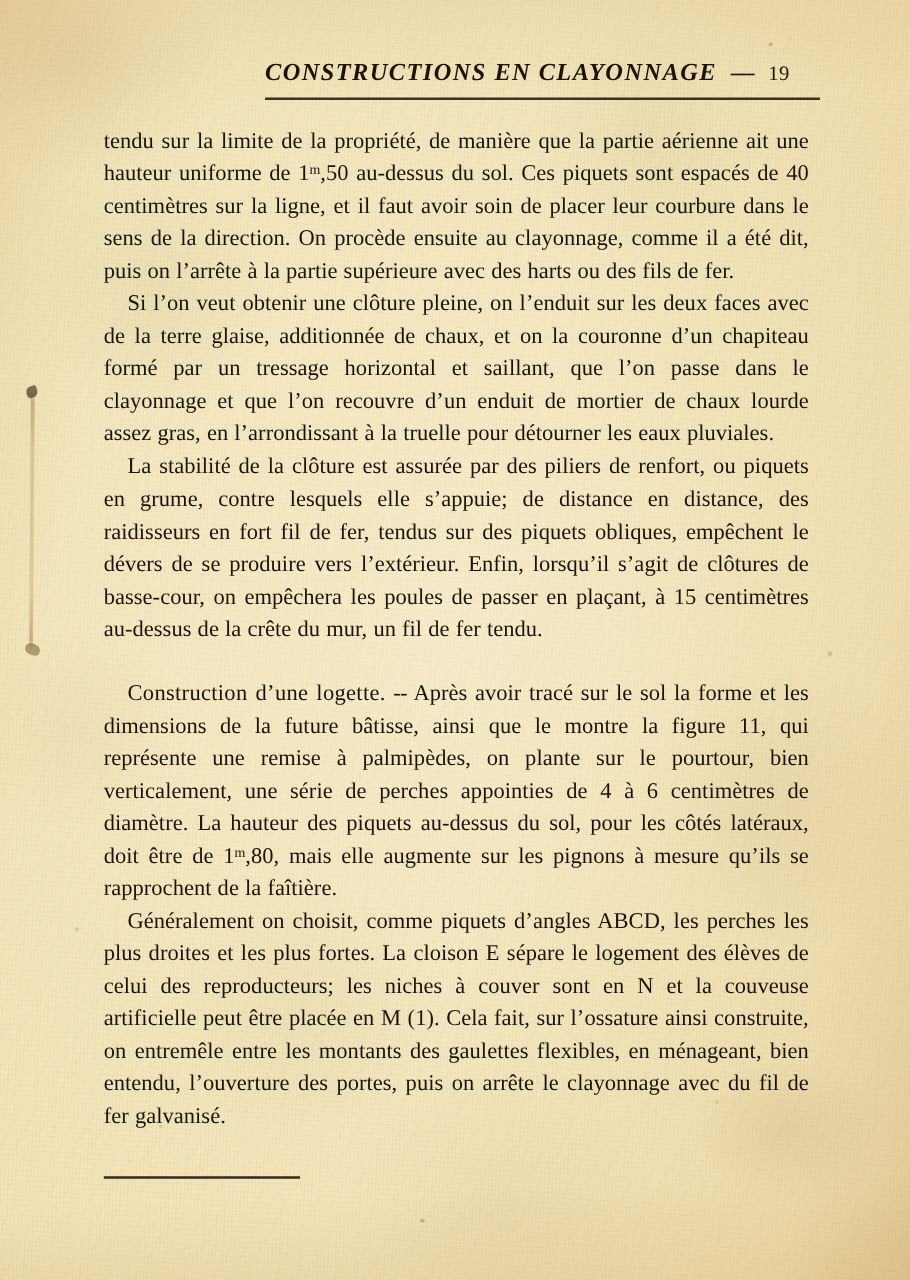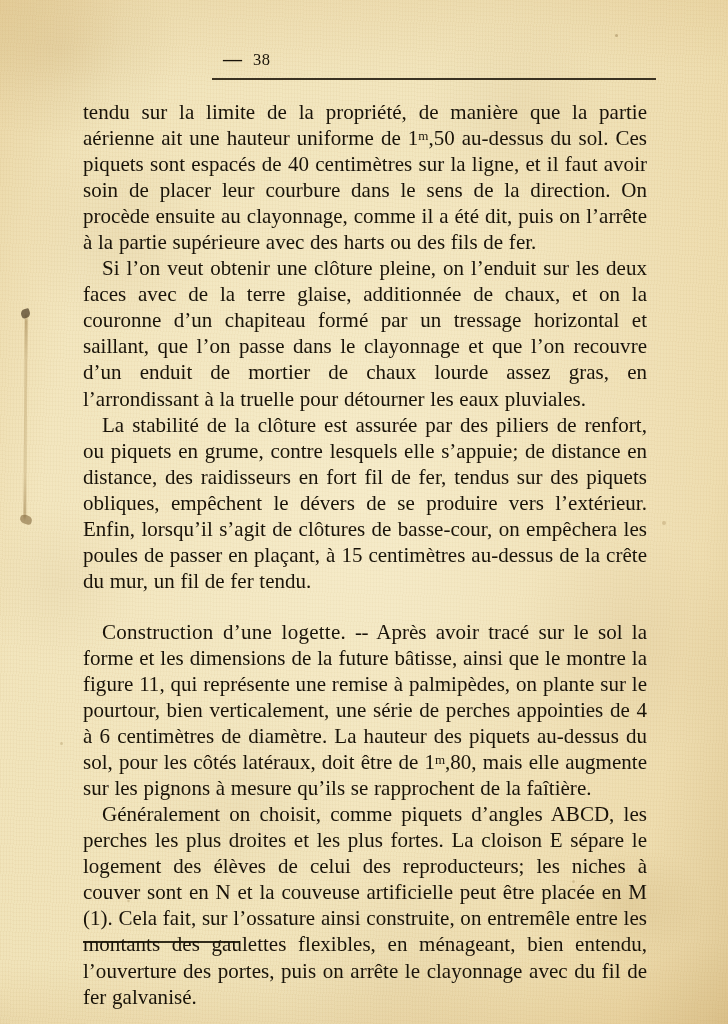--- a/index.html
+++ b/index.html
@@ -100,21 +100,21 @@
 
   
   .body-col {
     position: absolute;
     left: 83px;
     top: 99px;
     width: 564px;
   }
   p.para {
     margin: 0;
-    font-size: 21px;
+    font-size: 18px;
     line-height: 26.05px;
     text-align: justify;
     text-align-last: left;
     letter-spacing: 0.02px;
     word-spacing: 0.4px;
     color: #191309;
     hyphens: none;
   }
   p.indent { text-indent: 19px; }
   p.gap-before { margin-top: 25px; }
@@ -210,22 +210,23 @@
 </style>
 </head>
 <body>
 
 <div class="page">
 
   <div class="smudge-tl"></div>
   <div class="smudge-br"></div>
 
   <div class="runhead">
+    <span class="runhead-title">CONSTRUCTIONS EN CLAYONNAGE</span>
     <span class="runhead-sep">—</span>
-    <span class="runhead-folio">38</span>
+    <span class="runhead-folio">19</span>
   </div>
   <div class="runhead-rule"></div>
 
   <div class="body-col" id="text-column">
       <p class="para"><span>tendu sur la limite de la propriété, de manière que la partie aérienne ait une hauteur uniforme de 1</span><sup class="unit">m</sup><span>,50 au-dessus du sol. Ces piquets sont espacés de 40 centimètres sur la ligne, et il faut avoir soin de placer leur courbure dans le sens de la direction. On procède ensuite au clayonnage, comme il a été dit, puis on l’arrête à la partie supérieure avec des harts ou des fils de fer.</span></p>
       <p class="para indent"><span>Si l’on veut obtenir une clôture pleine, on l’enduit sur les deux faces avec de la terre glaise, additionnée de chaux, et on la couronne d’un chapiteau formé par un tressage horizontal et saillant, que l’on passe dans le clayonnage et que l’on recouvre d’un enduit de mortier de chaux lourde assez gras, en l’arrondissant à la truelle pour détourner les eaux pluviales.</span></p>
       <p class="para indent"><span>La stabilité de la clôture est assurée par des piliers de renfort, ou piquets en grume, contre lesquels elle s’appuie; de distance en distance, des raidisseurs en fort fil de fer, tendus sur des piquets obliques, empêchent le dévers de se produire vers l’extérieur. Enfin, lorsqu’il s’agit de clôtures de basse-cour, on empêchera les poules de passer en plaçant, à 15 centimètres au-dessus de la crête du mur, un fil de fer tendu.</span></p>
       <p class="para indent gap-before"><span class="runin">Construction d’une logette</span><span>. </span><span class="dashes">--</span><span> Après avoir tracé sur le sol la forme et les dimensions de la future bâtisse, ainsi que le montre la figure 11, qui représente une remise à palmipèdes, on plante sur le pourtour, bien verticalement, une série de perches appointies de 4 à 6 centimètres de diamètre. La hauteur des piquets au-dessus du sol, pour les côtés latéraux, doit être de 1</span><sup class="unit">m</sup><span>,80, mais elle augmente sur les pignons à mesure qu’ils se rapprochent de la faîtière.</span></p>
       <p class="para indent"><span>Généralement on choisit, comme piquets d’angles ABCD, les perches les plus droites et les plus fortes. La cloison E sépare le logement des élèves de celui des reproducteurs; les niches à couver sont en N et la couveuse artificielle peut être placée en M (1). Cela fait, sur l’ossature ainsi construite, on entremêle entre les montants des gaulettes flexibles, en ménageant, bien entendu, l’ouverture des portes, puis on arrête le clayonnage avec du fil de fer galvanisé.</span></p>
     </div>

